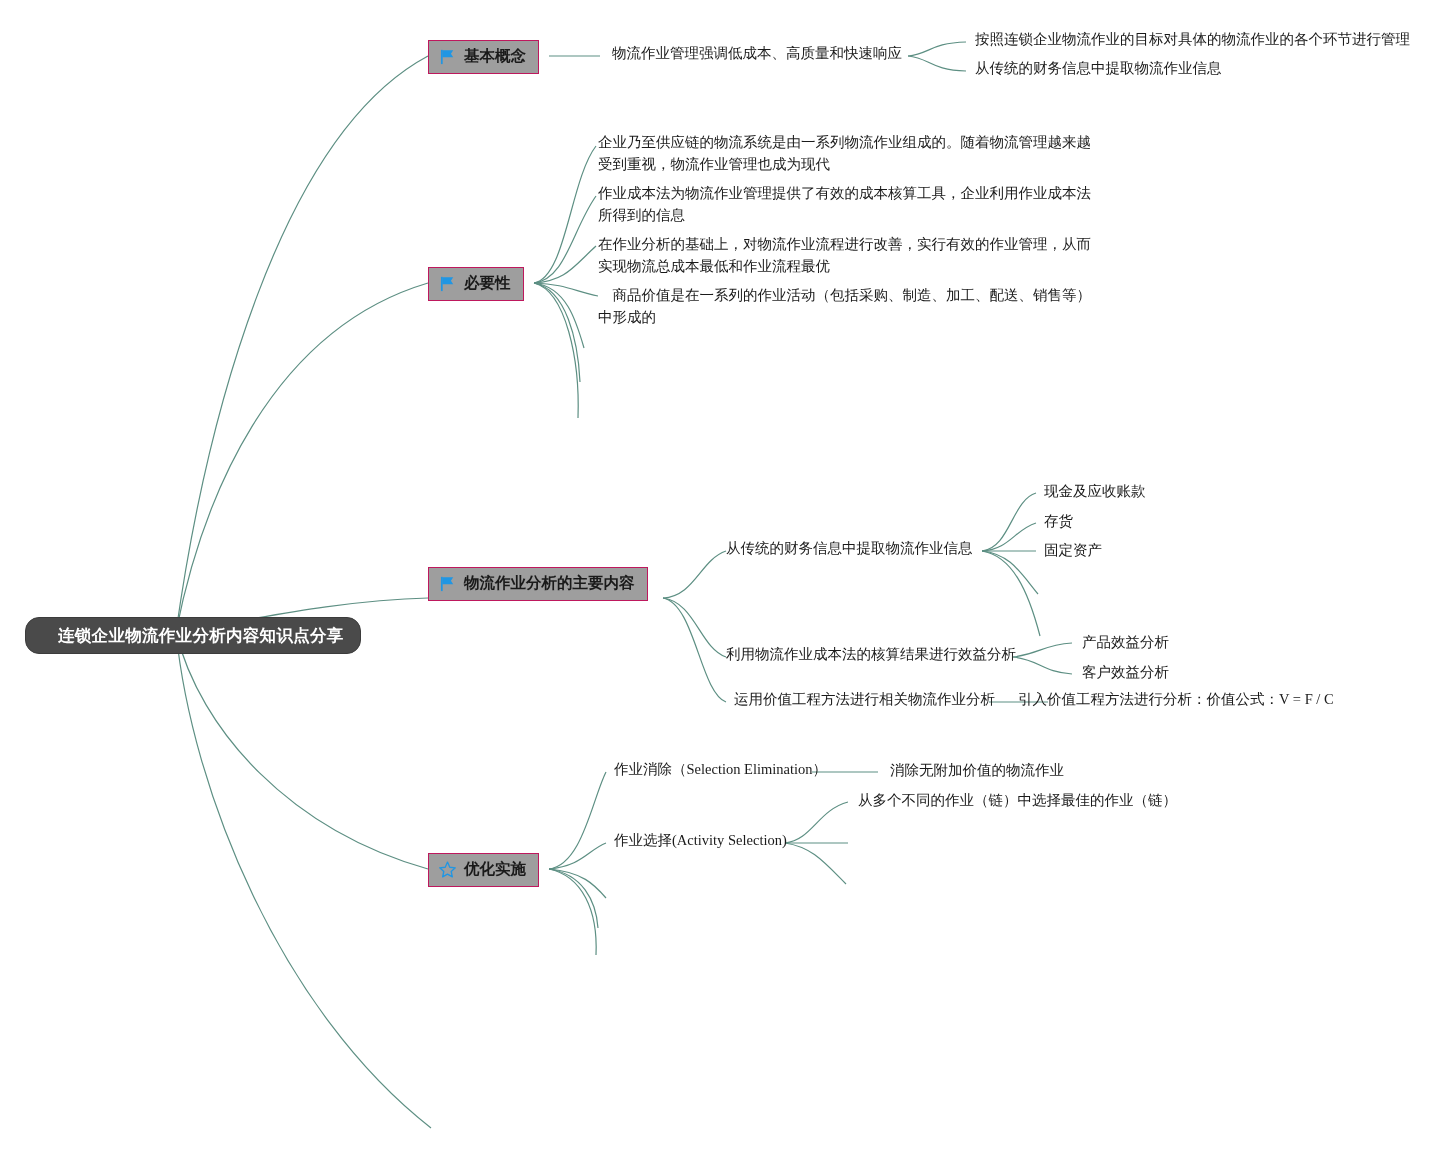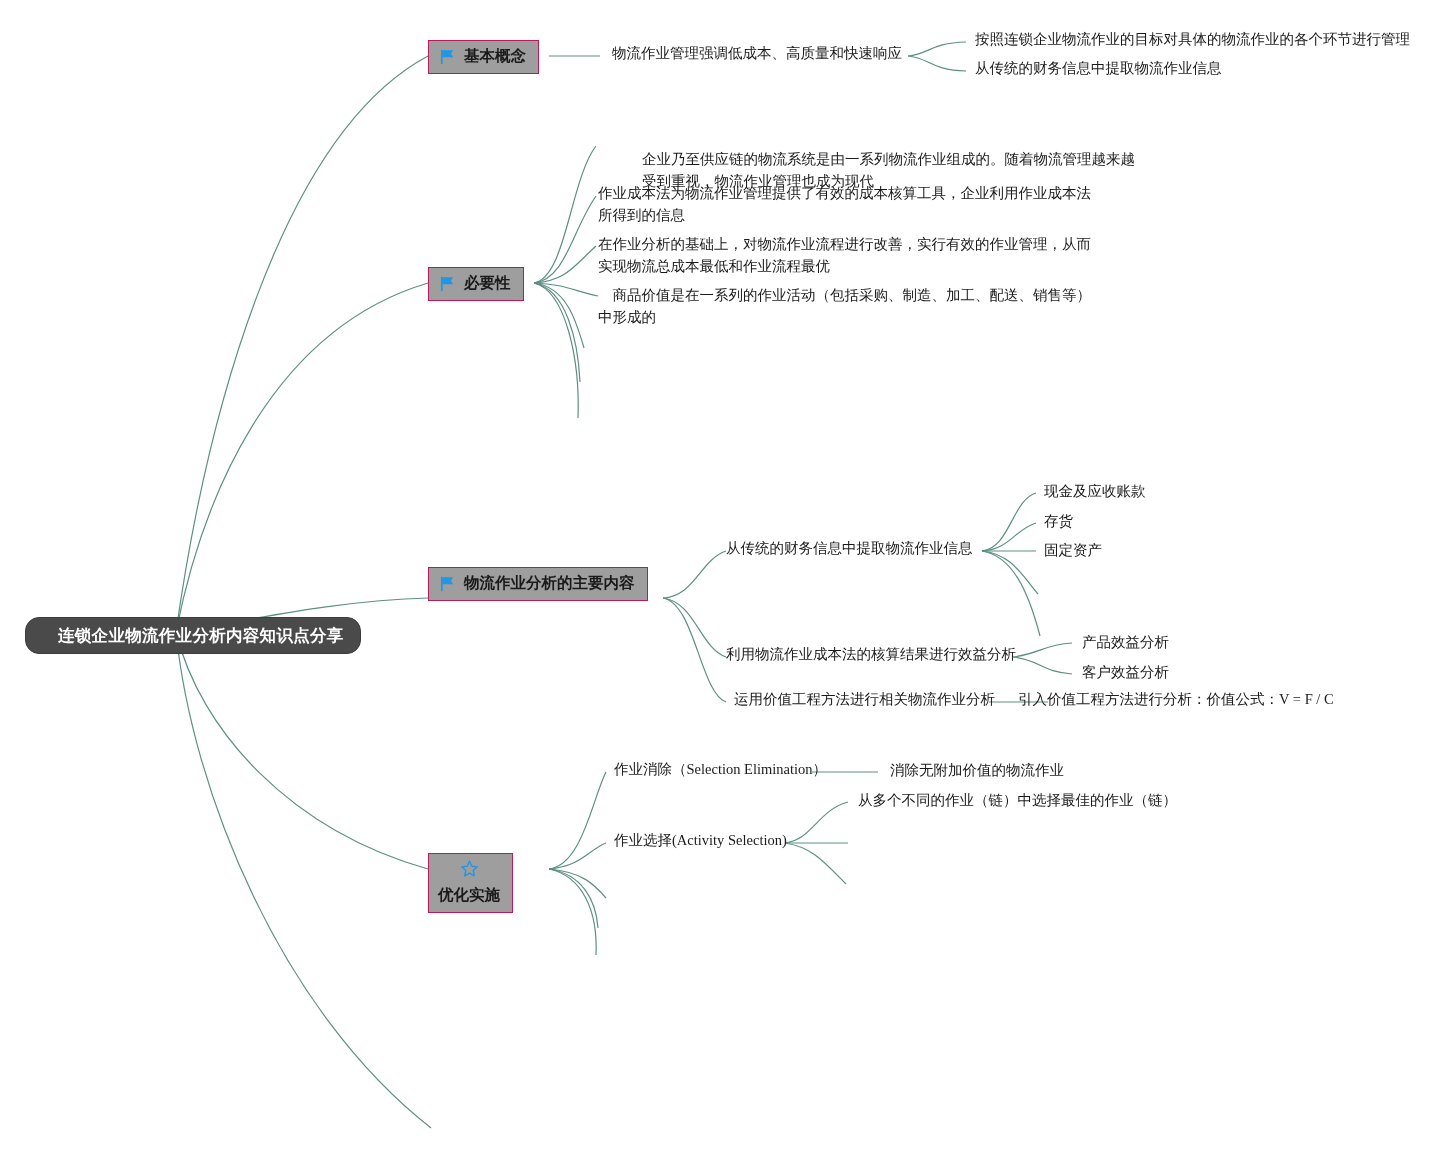--- a/index.html
+++ b/index.html
@@ -165,21 +165,21 @@
   <div class="node branch-node" style="left:428px; top:267px;">
     <span class="ico">
       <svg viewBox="0 0 20 20" width="19" height="19" xmlns="http://www.w3.org/2000/svg">
         <path d="M4 3 L4 18" stroke="#2196e3" stroke-width="1.8" fill="none"></path>
         <path d="M4.6 3.5 L16 3.5 L13.6 7.1 L16 10.7 L4.6 10.7 Z" fill="#2196e3"></path>
       </svg>
     </span>
     <span>必要性</span>
   </div>
 
-  <div class="node leaf-node wrapped" style="left:598px; top:148px; width:500px;margin-left:44px;">企业乃至供应链的物流系统是由一系列物流作业组成的。随着物流管理越来越受到重视，物流作业管理也成为现代</div>
+  <div class="node leaf-node wrapped" style="left:598px; top:131px; width:500px;">企业乃至供应链的物流系统是由一系列物流作业组成的。随着物流管理越来越受到重视，物流作业管理也成为现代</div>
 
   <div class="node leaf-node wrapped" style="left:598px; top:182px; width:500px;">作业成本法为物流作业管理提供了有效的成本核算工具，企业利用作业成本法所得到的信息</div>
 
   <div class="node leaf-node wrapped" style="left:598px; top:233px; width:500px;">在作业分析的基础上，对物流作业流程进行改善，实行有效的作业管理，从而实现物流总成本最低和作业流程最优</div>
 
   <div class="node leaf-node wrapped" style="left:598px; top:284px; width:500px;">　商品价值是在一系列的作业活动（包括采购、制造、加工、配送、销售等）中形成的</div>
 
   <div class="node branch-node" style="left:428px; top:567px;font-family:Liberation Serif, serif;">
     <span class="ico">
       <svg viewBox="0 0 20 20" width="19" height="19" xmlns="http://www.w3.org/2000/svg">
@@ -201,21 +201,21 @@
   <div class="node leaf-node" style="left:726px; top:645px;">利用物流作业成本法的核算结果进行效益分析</div>
 
   <div class="node leaf-node" style="left:1082px; top:633px;">产品效益分析</div>
 
   <div class="node leaf-node" style="left:1082px; top:663px;">客户效益分析</div>
 
   <div class="node leaf-node" style="left:726px; top:690px;margin-left:8px;">运用价值工程方法进行相关物流作业分析</div>
 
   <div class="node leaf-node serifnum" style="left:1018px; top:690px;">引入价值工程方法进行分析：价值公式：V = F / C</div>
 
-  <div class="node branch-node" style="left:428px; top:853px;flex-direction:column;">
+  <div class="node branch-node" style="left:428px; top:853px;">
     <span class="ico">
       <svg viewBox="0 0 20 20" width="19" height="19" xmlns="http://www.w3.org/2000/svg">
         <path d="M10 2.2 L12.4 7.6 L18.2 8.2 L13.9 12.1 L15.1 17.8 L10 14.8 L4.9 17.8 L6.1 12.1 L1.8 8.2 L7.6 7.6 Z" fill="none" stroke="#2196e3" stroke-width="1.4" stroke-linejoin="round"></path>
       </svg>
     </span>
     <span>优化实施</span>
   </div>
 
   <div class="node leaf-node serifnum" style="left:614px; top:760px;">作业消除（Selection Elimination）</div>
 

